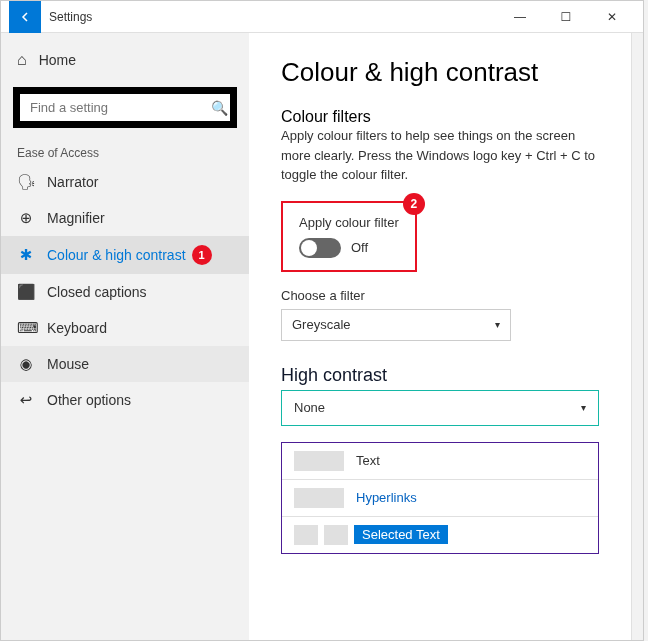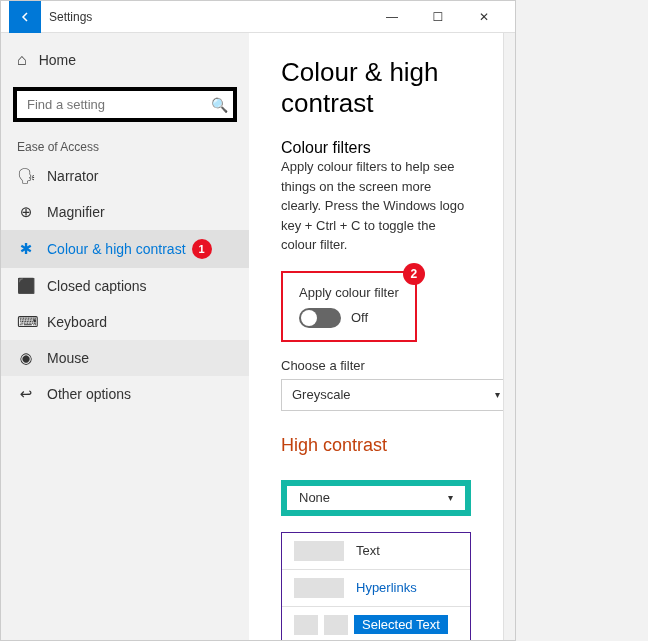--- a/index.html
+++ b/index.html
@@ -1,36 +1,36 @@
 <!DOCTYPE html>
 <html><head>
   <meta charset="utf-8">
   <style>
     * { box-sizing: border-box; margin: 0; padding: 0; }
     body { font-family: 'Segoe UI', Arial, sans-serif; font-size: 14px; background: #f2f2f2; width: 648px; height: 641px; overflow: hidden; }
 
-    .window { width: 516px; height: 641px; background: #fff; display: flex; flex-direction: column; border: 1px solid #ccc; }
+    .window { width: 644px; height: 641px; background: #fff; display: flex; flex-direction: column; border: 1px solid #ccc; }
 
     
     .titlebar { height: 32px; background: #fff; display: flex; align-items: center; padding: 0 8px; border-bottom: 1px solid #e0e0e0; }
     .titlebar-back { width: 32px; height: 32px; background: #0078d7; display: flex; align-items: center; justify-content: center; cursor: pointer; }
     .titlebar-back svg { fill: white; width: 16px; height: 16px; }
     .titlebar-title { margin-left: 8px; font-size: 12px; color: #333; flex: 1; }
     .titlebar-controls { display: flex; gap: 0; }
     .titlebar-btn { width: 46px; height: 32px; display: flex; align-items: center; justify-content: center; cursor: pointer; font-size: 12px; color: #333; background: transparent; border: none; }
 
     
     .main { display: flex; flex: 1; overflow: hidden; }
 
     
     .sidebar { width: 248px; background: #f2f2f2; display: flex; flex-direction: column; padding-top: 8px; flex-shrink: 0; }
     .sidebar-home { display: flex; align-items: center; padding: 10px 16px; cursor: pointer; color: #333; }
     .sidebar-home-icon { margin-right: 12px; font-size: 16px; }
     .search-box { margin: 8px 12px; position: relative; }
-    .search-box input { width: 100%; padding: 6px 30px 6px 10px; border: 4px solid #000000; background: #fff; font-size: 13px; outline: none; }
+    .search-box input { width: 100%; padding: 6px 30px 6px 10px; border: 7px solid #000000; background: #fff; font-size: 13px; outline: none; }
     .search-icon { position: absolute; right: 8px; top: 50%; transform: translateY(-50%); color: #555; font-size: 14px; }
     .sidebar-section { font-size: 12px; color: #555; padding: 10px 16px 4px; }
     .sidebar-item { display: flex; align-items: center; padding: 9px 16px; cursor: pointer; color: #333; }
     .sidebar-item.active { background: #e0e0e0; color: #0078d7; }
     .sidebar-item-icon { margin-right: 12px; font-size: 15px; width: 18px; text-align: center; }
     .sidebar-item.active .sidebar-item-icon { color: #0078d7; }
     .badge { display: inline-flex; align-items: center; justify-content: center; width: 20px; height: 20px; border-radius: 50%; background: #e81123; color: white; font-size: 11px; font-weight: bold; margin-left: 6px; }
 
     
     .content { flex: 1; padding: 24px 32px; overflow-y: auto; background: #fff; }
@@ -47,23 +47,23 @@
     .toggle-off-label { font-size: 13px; color: #333; }
     .badge-2 { position: absolute; top: -10px; right: -10px; width: 22px; height: 22px; border-radius: 50%; background: #e81123; color: white; font-size: 12px; font-weight: bold; display: flex; align-items: center; justify-content: center; }
 
     
     .choose-label { font-size: 13px; color: #333; margin-bottom: 6px; }
     .dropdown { width: 230px; height: 32px; border: 1px solid #ccc; background: #fff; display: flex; align-items: center; padding: 0 10px; cursor: pointer; justify-content: space-between; margin-bottom: 24px; }
     .dropdown-text { font-size: 13px; color: #333; }
     .dropdown-arrow { font-size: 10px; color: #333; }
 
     
-    .hc-title { font-size: 18px; font-weight: 300; color: #c2410c; margin-bottom: 24px; }
+    .hc-title { font-size: 18px; font-weight: 300; color: #0f172a; margin-bottom: 4px; }
     .choose-theme-label { font-size: 13px; color: #333; margin-bottom: 6px; }
-    .dropdown-full { width: 100%; max-width: 370px; height: 36px; border: 6px solid #14b8a6; background: #fff; display: flex; align-items: center; padding: 0 12px; cursor: pointer; justify-content: space-between; margin-bottom: 16px; }
+    .dropdown-full { width: 100%; max-width: 370px; height: 36px; border: 1px solid #14b8a6; background: #fff; display: flex; align-items: center; padding: 0 12px; cursor: pointer; justify-content: space-between; margin-bottom: 16px; }
 
     
     .theme-preview { border: 1px solid #4c1d95; max-width: 370px; }
     .preview-row { display: flex; align-items: center; padding: 8px 12px; border-bottom: 1px solid #e0e0e0; }
     .preview-row:last-child { border-bottom: none; }
     .preview-swatch { width: 50px; height: 20px; background: #e0e0e0; margin-right: 12px; flex-shrink: 0; }
     .preview-swatch-small { width: 24px; height: 20px; background: #e0e0e0; margin-right: 6px; flex-shrink: 0; }
     .preview-text { font-size: 13px; color: #333; }
     .preview-text.link { color: #0563c1; }
     .preview-text.disabled { color: #999; }

